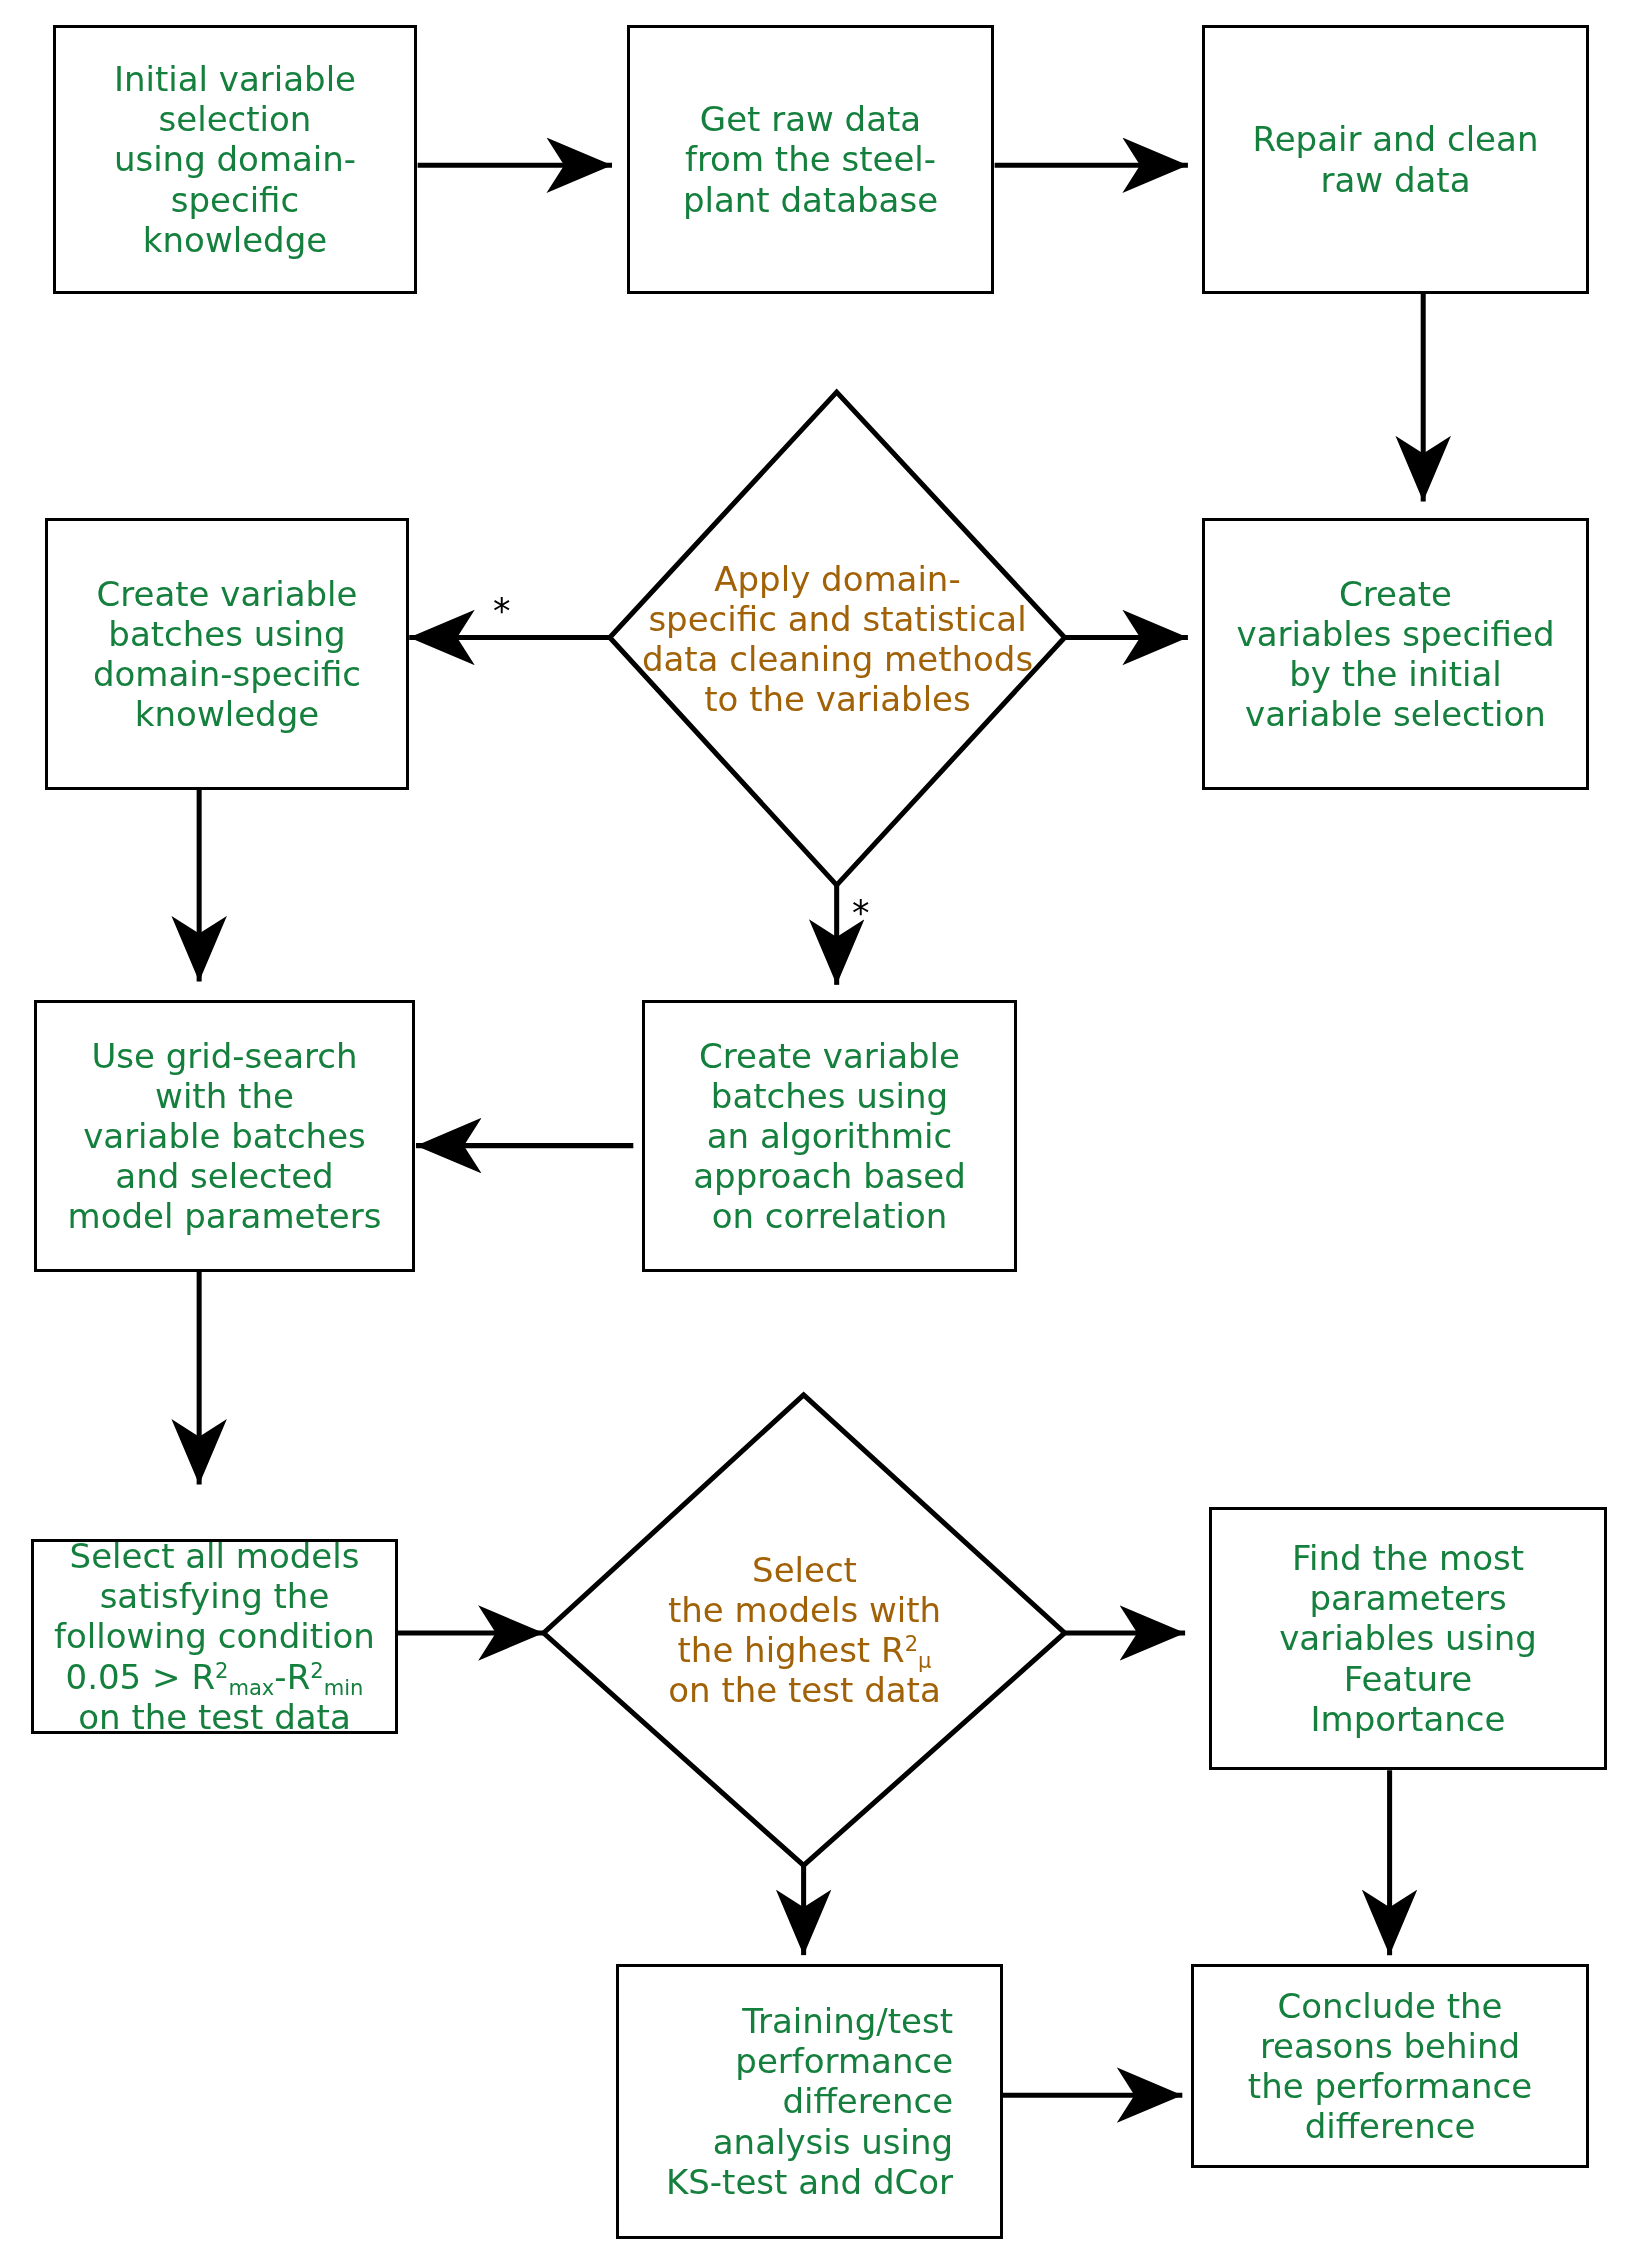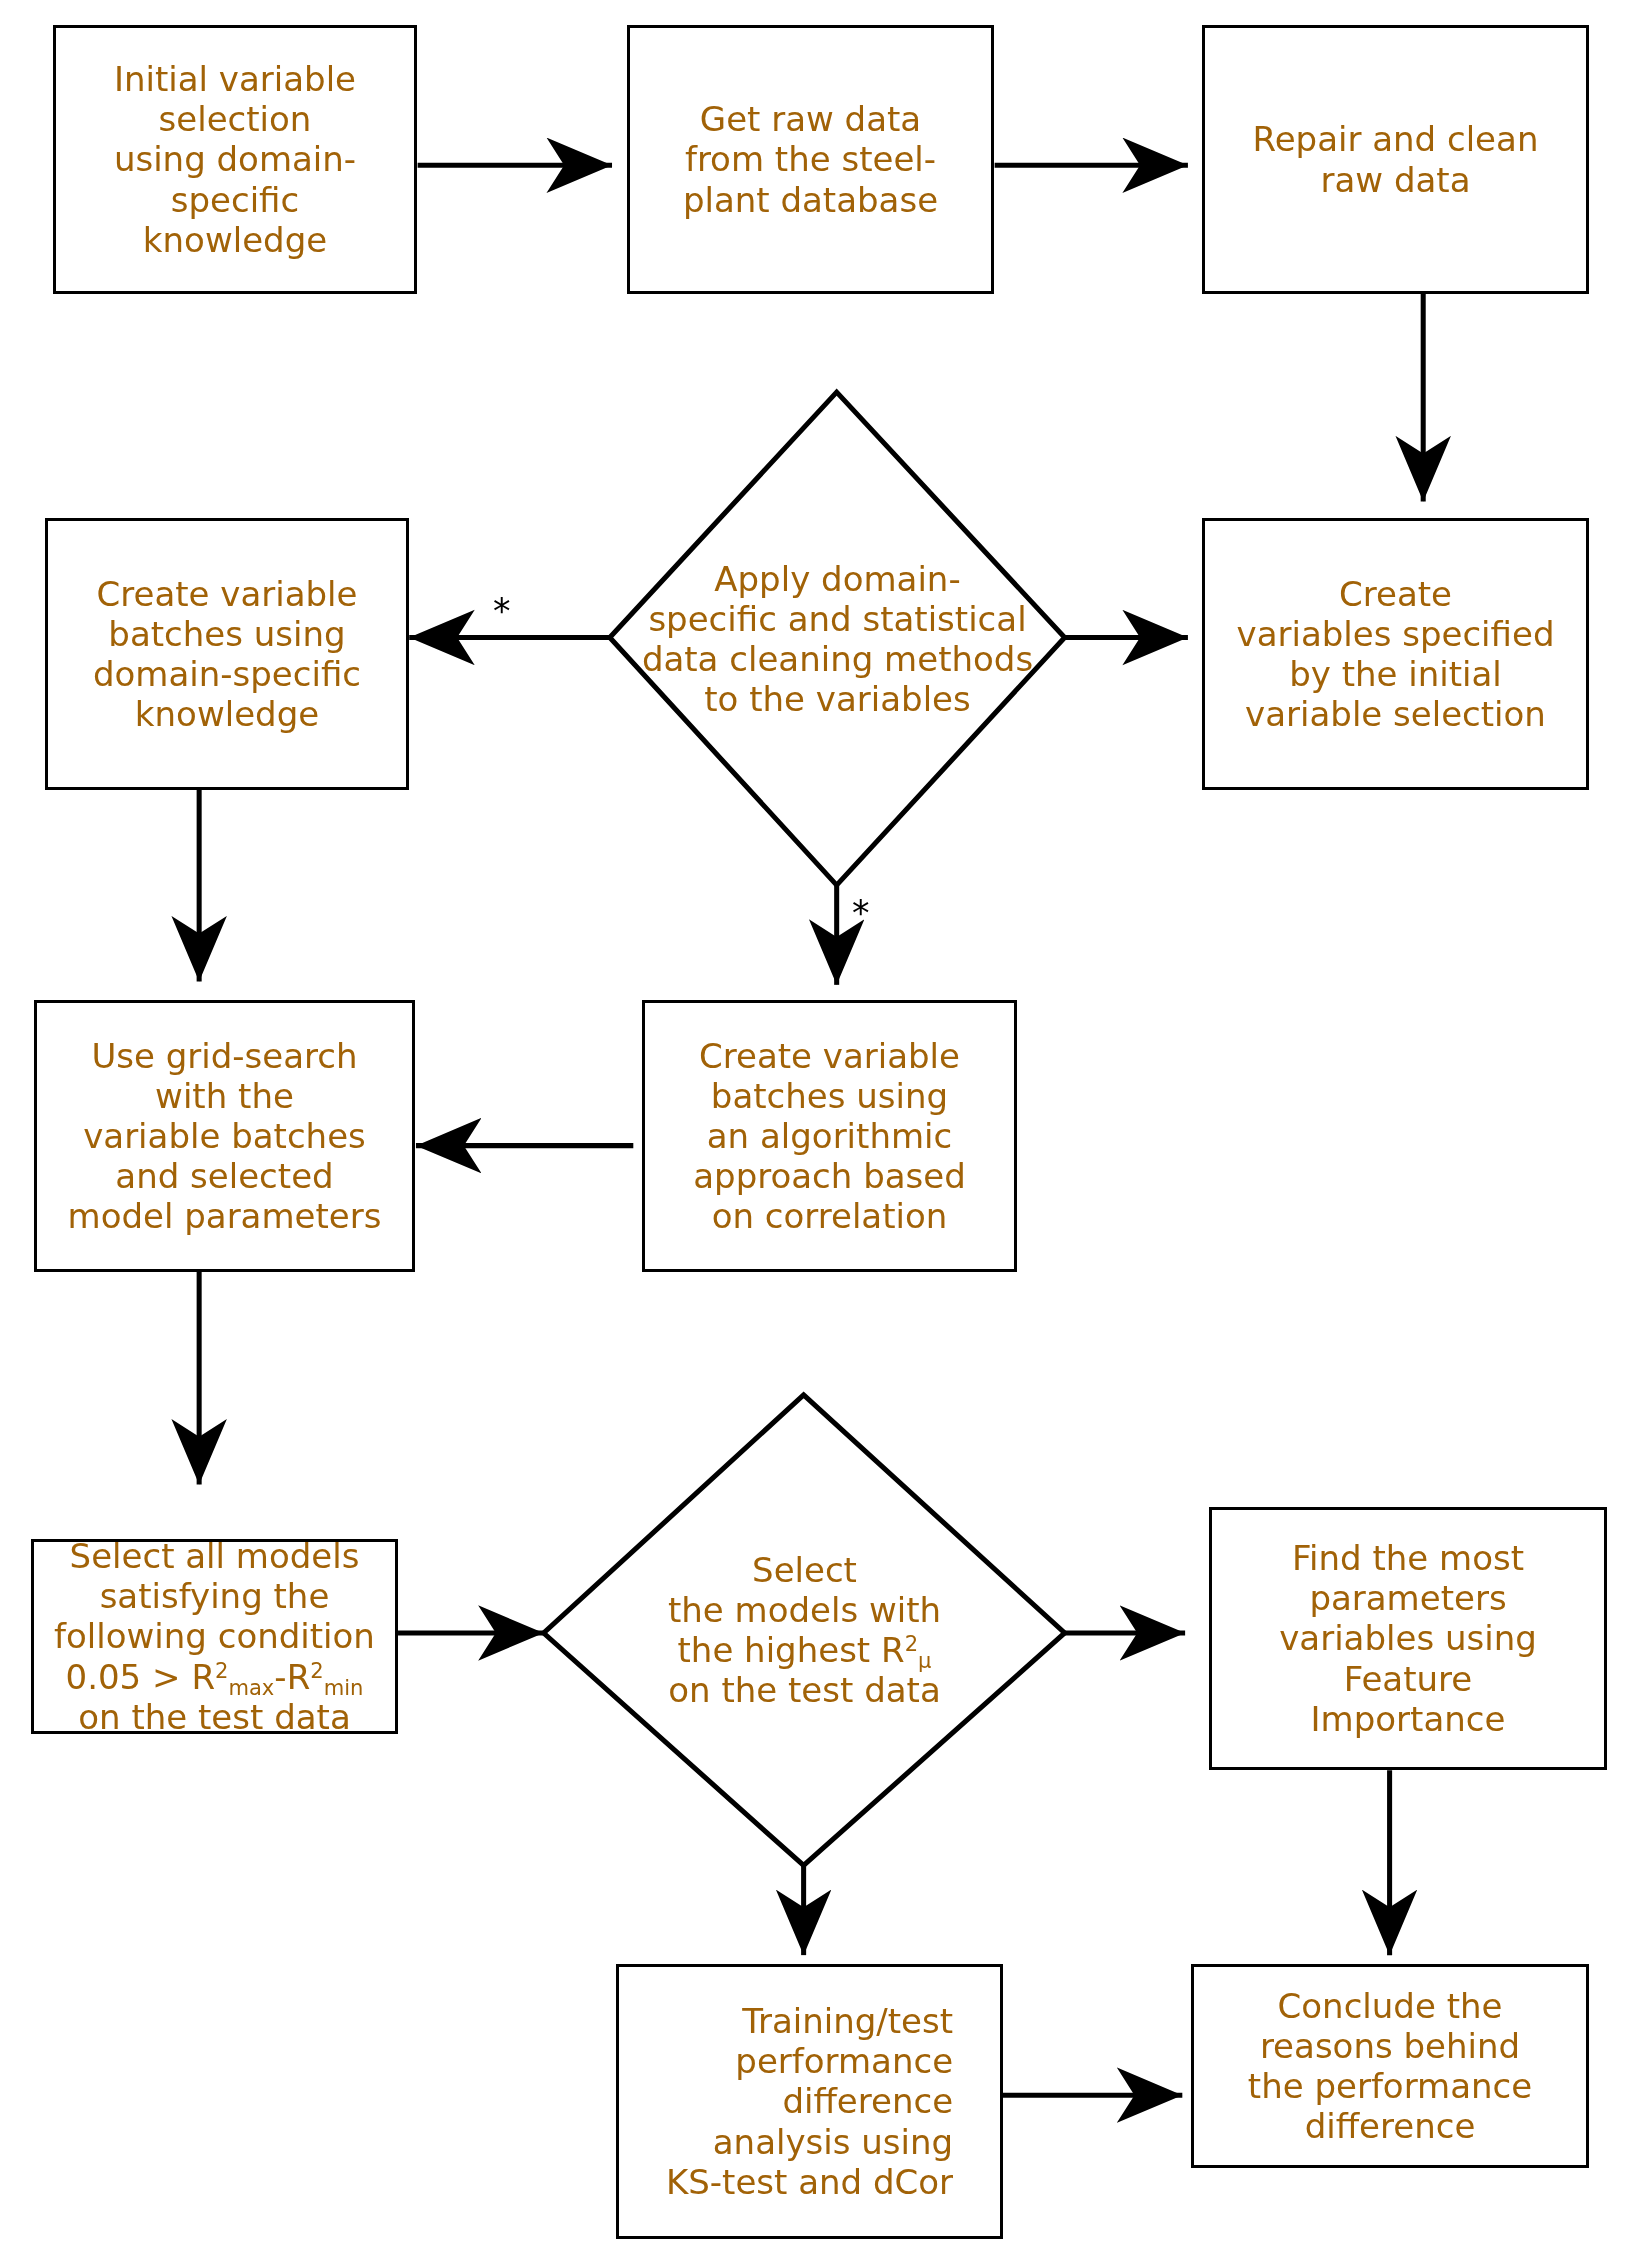--- a/index.html
+++ b/index.html
@@ -15,21 +15,21 @@
     font-family: "DejaVu Sans", sans-serif;
     overflow: hidden;
   }
   .node {
     position: absolute;
     box-sizing: border-box;
     display: flex;
     align-items: center;
     justify-content: center;
     text-align: center;
-    color: #a16207;
+    color: #15803d;
     line-height: 1.18;
     font-size: 34px;
     z-index: 3;
   }
   .box {
     border: 3.9px solid #000000;
     background: #ffffff;
   }
   .diamond-label {
     position: absolute;

